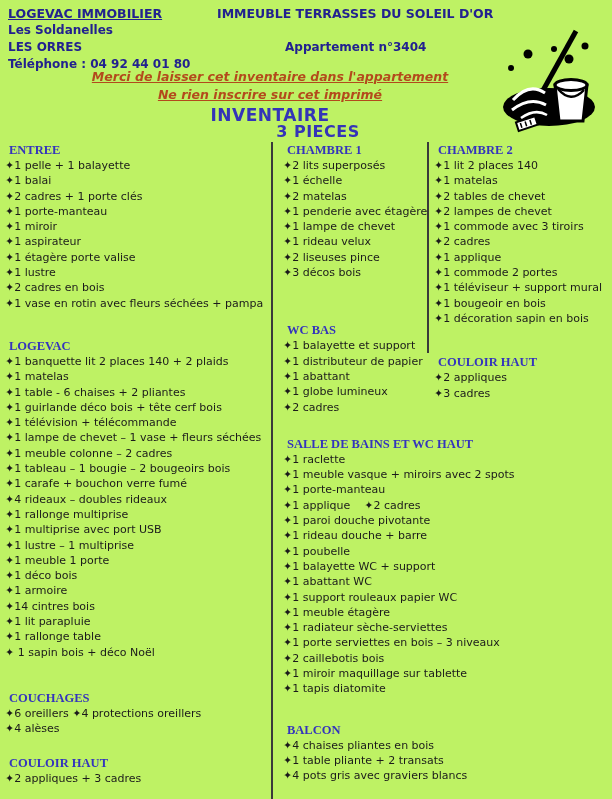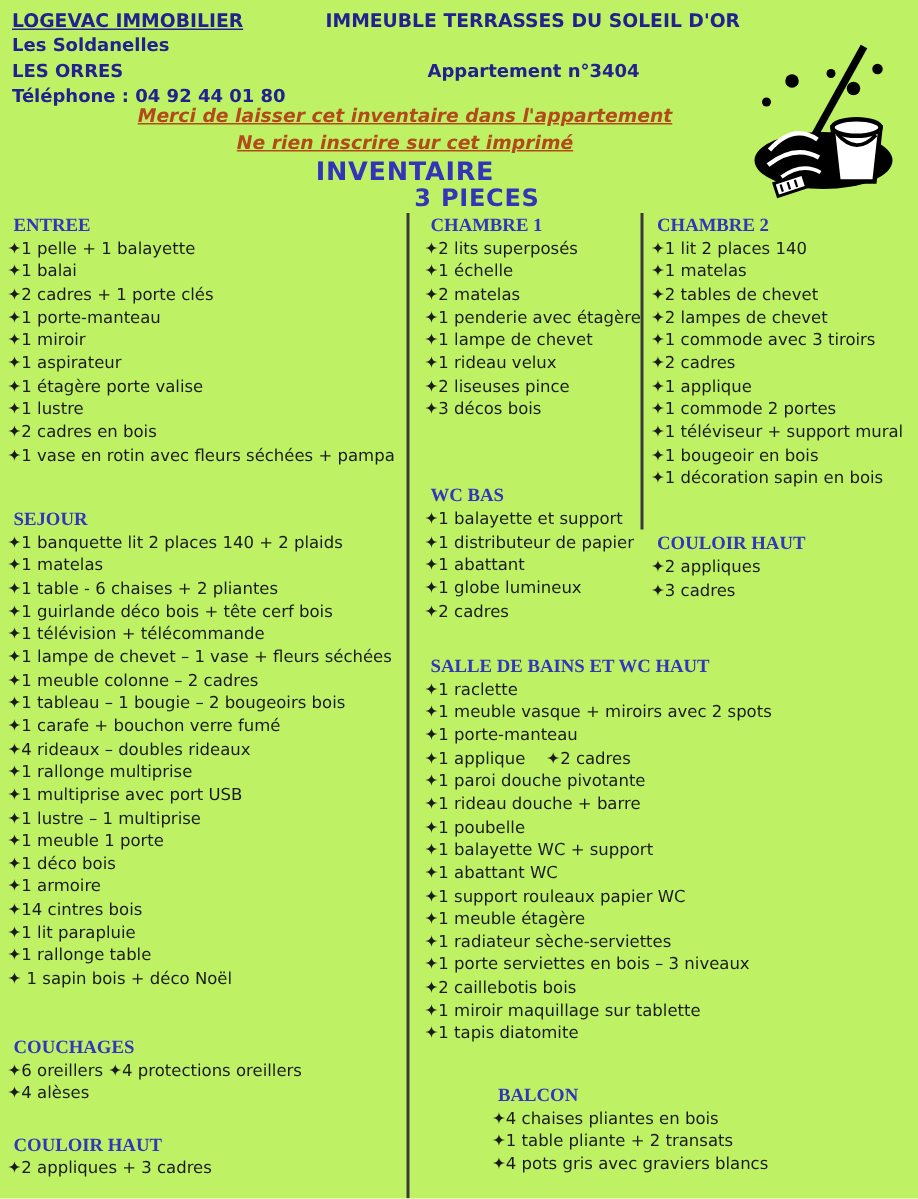--- a/index.html
+++ b/index.html
@@ -29,21 +29,21 @@
   .col{position:absolute;top:142px;}
   .col1{left:5px;width:265px;}
   .col2{left:283px;width:200px;}
   .col3{left:434px;width:176px;}
   .divider{position:absolute;width:1.5px;background:#3a3a3a;}
   .d1{left:271px;top:142px;height:657px;}
   .d2{left:427px;top:142px;height:211px;}
   .section-title{color:#3434bd;font-weight:bold;font-size:12.5px;line-height:16px;
     padding-left:4px;white-space:nowrap;font-family:Liberation Serif, serif;}
   .item{font-size:11px;line-height:15.3px;color:#1b1b1b;white-space:nowrap;}
-  .mt18{margin-top:18px;} .mt21{margin-top:21px;} .mt25{margin-top:25px;margin-left:45px;}
+  .mt18{margin-top:18px;} .mt21{margin-top:21px;} .mt25{margin-top:25px;}
   .mt27{margin-top:27px;} .mt28{margin-top:28px;} .mt30{margin-top:30px;} .mt42{margin-top:42px;}
 </style>
 </head>
 <body>
 
 <div class="page">
 
   <div class="hdr-line agency">LOGEVAC IMMOBILIER</div>
   <div class="hdr-line building">IMMEUBLE TERRASSES DU SOLEIL D'OR</div>
   <div class="hdr-line residence">Les Soldanelles</div>
@@ -92,21 +92,21 @@
           <div class="item">✦1 porte-manteau</div>
           <div class="item">✦1 miroir</div>
           <div class="item">✦1 aspirateur</div>
           <div class="item">✦1 étagère porte valise</div>
           <div class="item">✦1 lustre</div>
           <div class="item">✦2 cadres en bois</div>
           <div class="item">✦1 vase en rotin avec fleurs séchées + pampa</div>
         </div>
     </div>
     <div class="section mt27">
-      <div class="section-title">SEJOUR</div>
+      <div class="section-title">LOGEVAC</div>
       <div>
           <div class="item">✦1 banquette lit 2 places 140 + 2 plaids</div>
           <div class="item">✦1 matelas</div>
           <div class="item">✦1 table - 6 chaises + 2 pliantes</div>
           <div class="item">✦1 guirlande déco bois + tête cerf bois</div>
           <div class="item">✦1 télévision + télécommande</div>
           <div class="item">✦1 lampe de chevet – 1 vase + fleurs séchées</div>
           <div class="item">✦1 meuble colonne – 2 cadres</div>
           <div class="item">✦1 tableau – 1 bougie – 2 bougeoirs bois</div>
           <div class="item">✦1 carafe + bouchon verre fumé</div>

